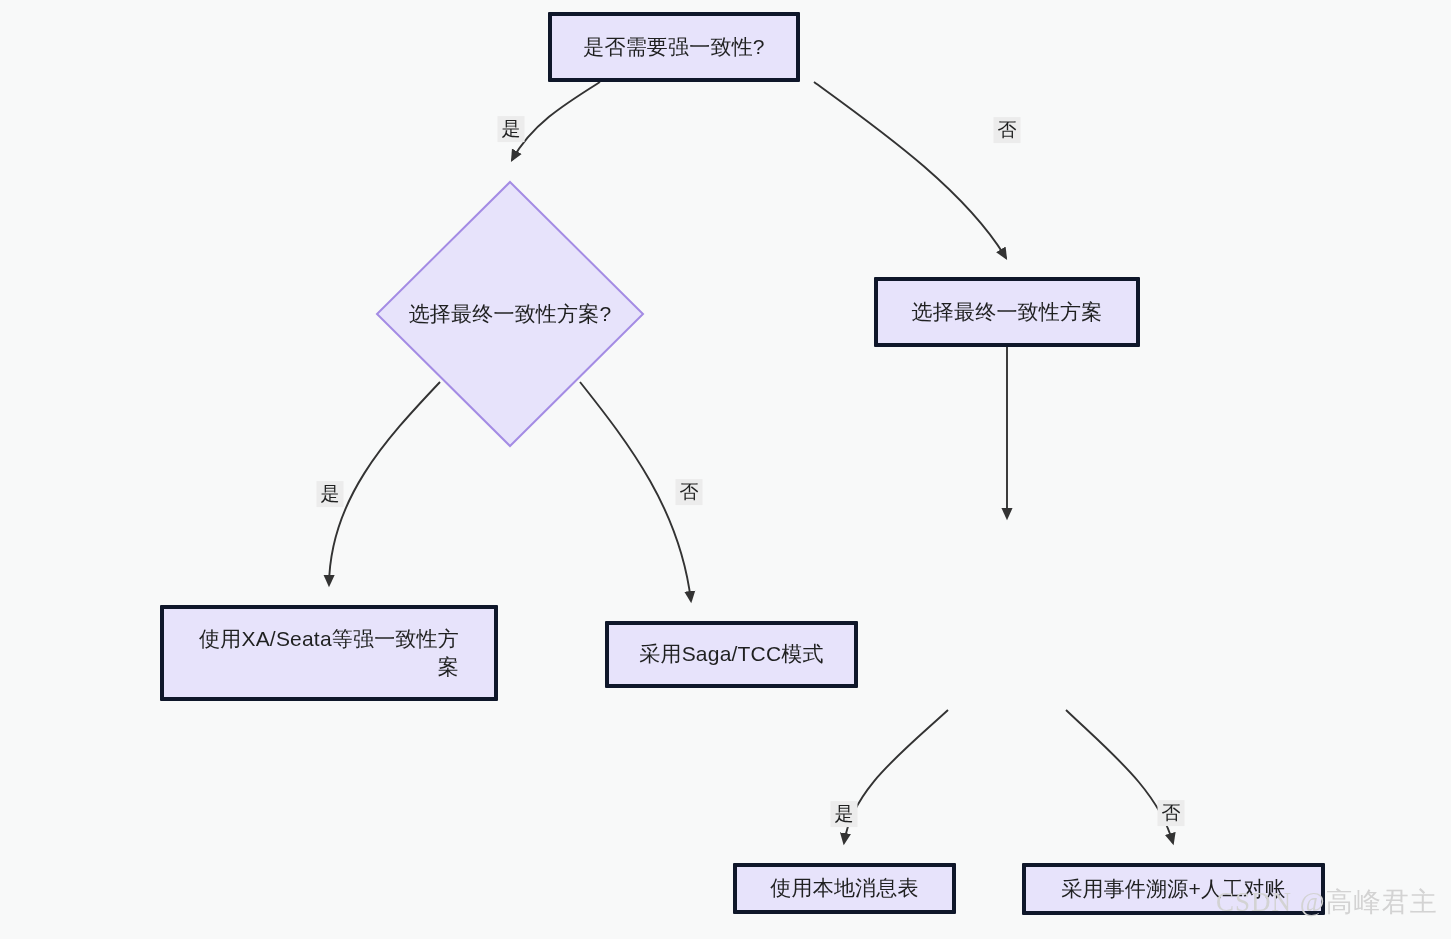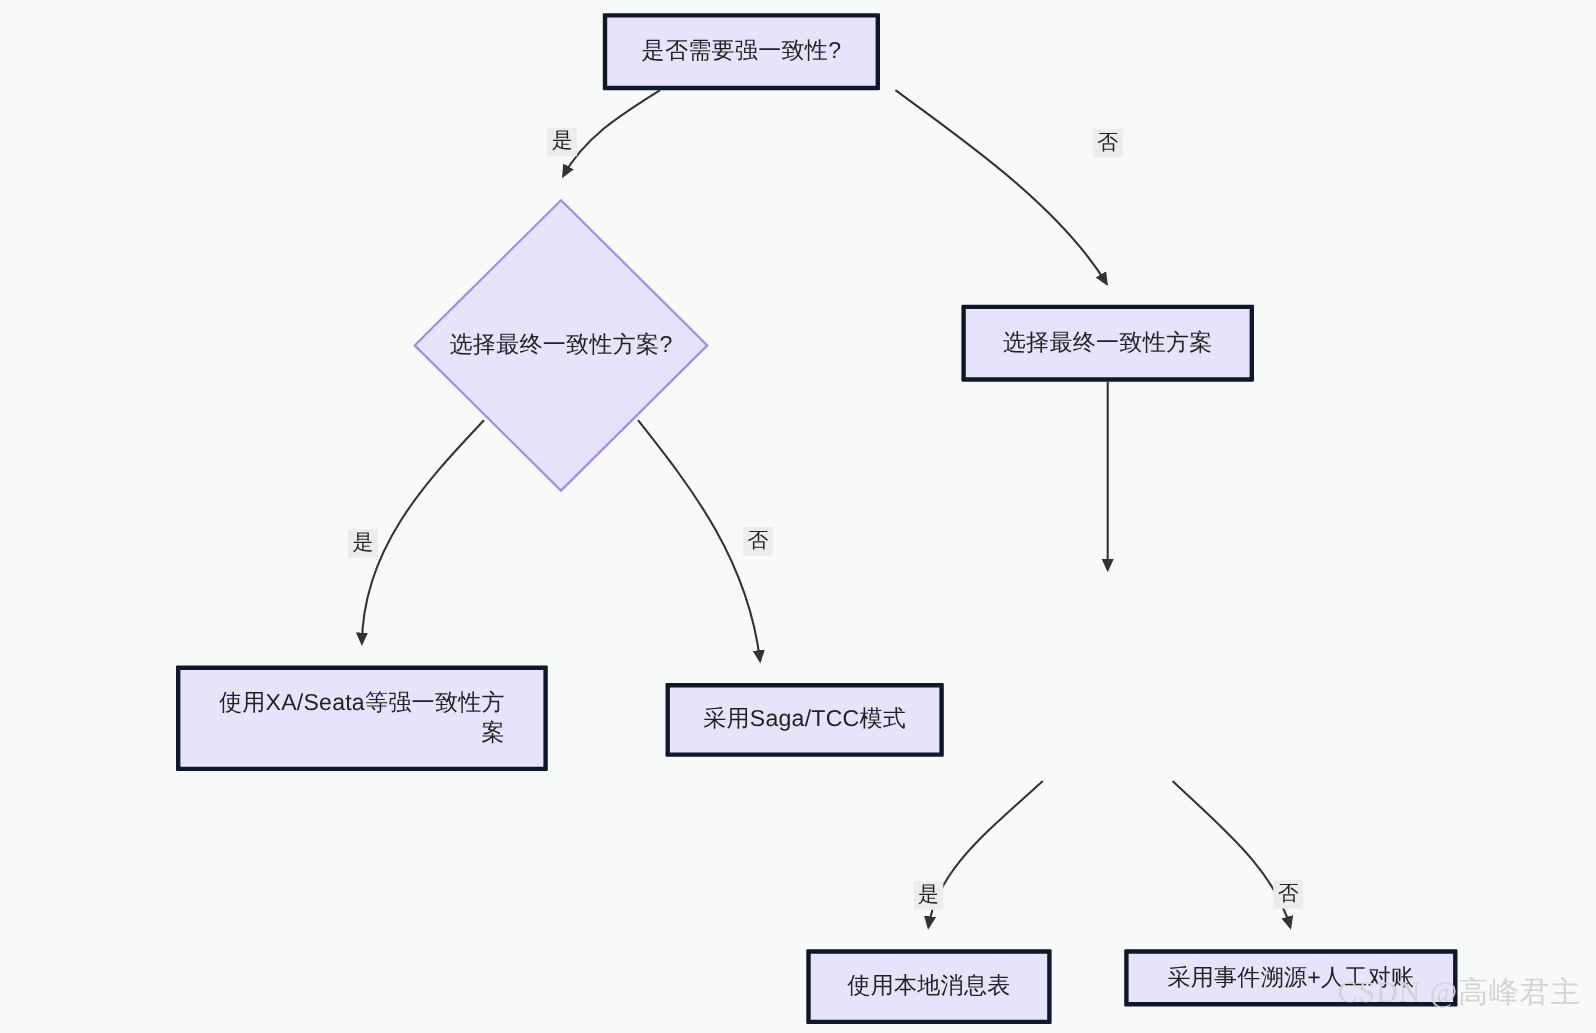--- a/index.html
+++ b/index.html
@@ -126,21 +126,21 @@
   <div class="node rect" style="left:160px; top:605px; width:338px; height:96px;text-align:right;">
     <span class="label">使用XA/Seata等强一致性方
 案</span>
   </div>
 
   <div class="node rect" style="left:565px; top:621px; width:253px; height:67px;margin-left:40px;">
     <span class="label">采用Saga/TCC模式</span>
   </div>
 
 
-  <div class="node rect" style="left:733px; top:863px; width:223px; height:68px;">
+  <div class="node rect" style="left:733px; top:863px; width:223px; height:51px;">
     <span class="label">使用本地消息表</span>
   </div>
 
   <div class="node rect" style="left:1022px; top:863px; width:303px; height:52px;">
     <span class="label">采用事件溯源+人工对账</span>
   </div>
 
   <div class="edge-label" style="left:511px; top:129px;">是</div>
   <div class="edge-label" style="left:1007px; top:130px;">否</div>
   <div class="edge-label" style="left:330px; top:494px;">是</div>

